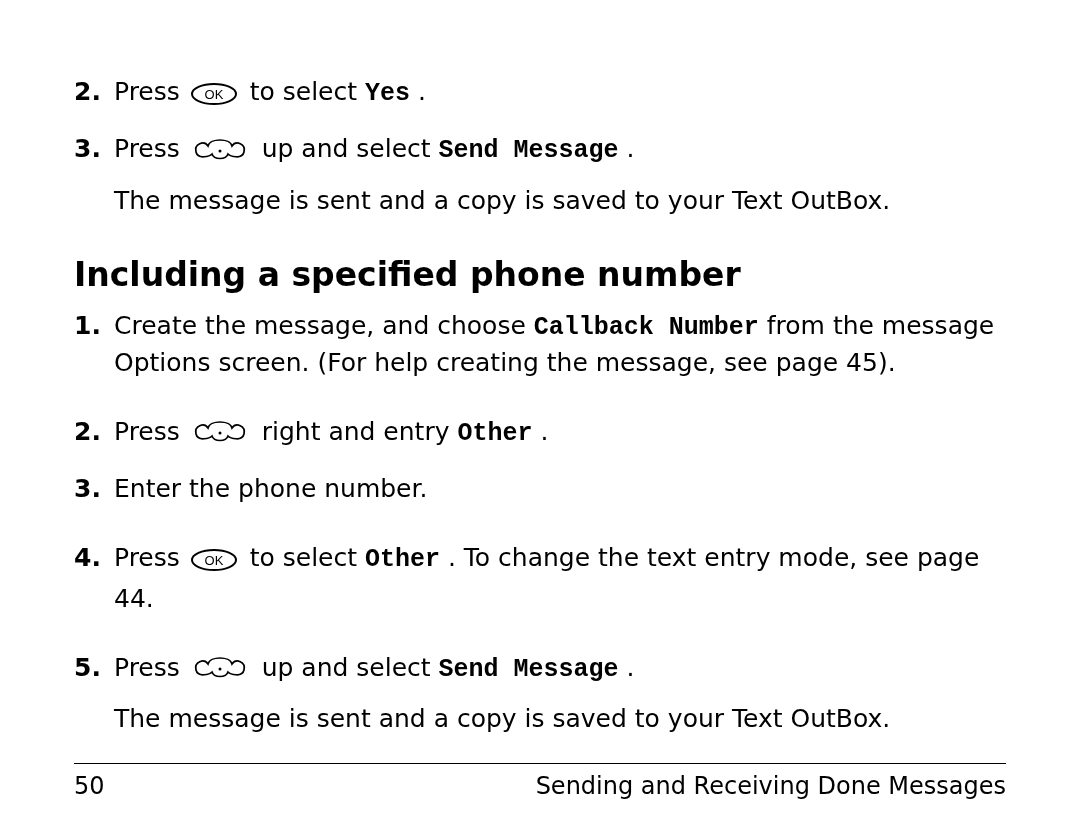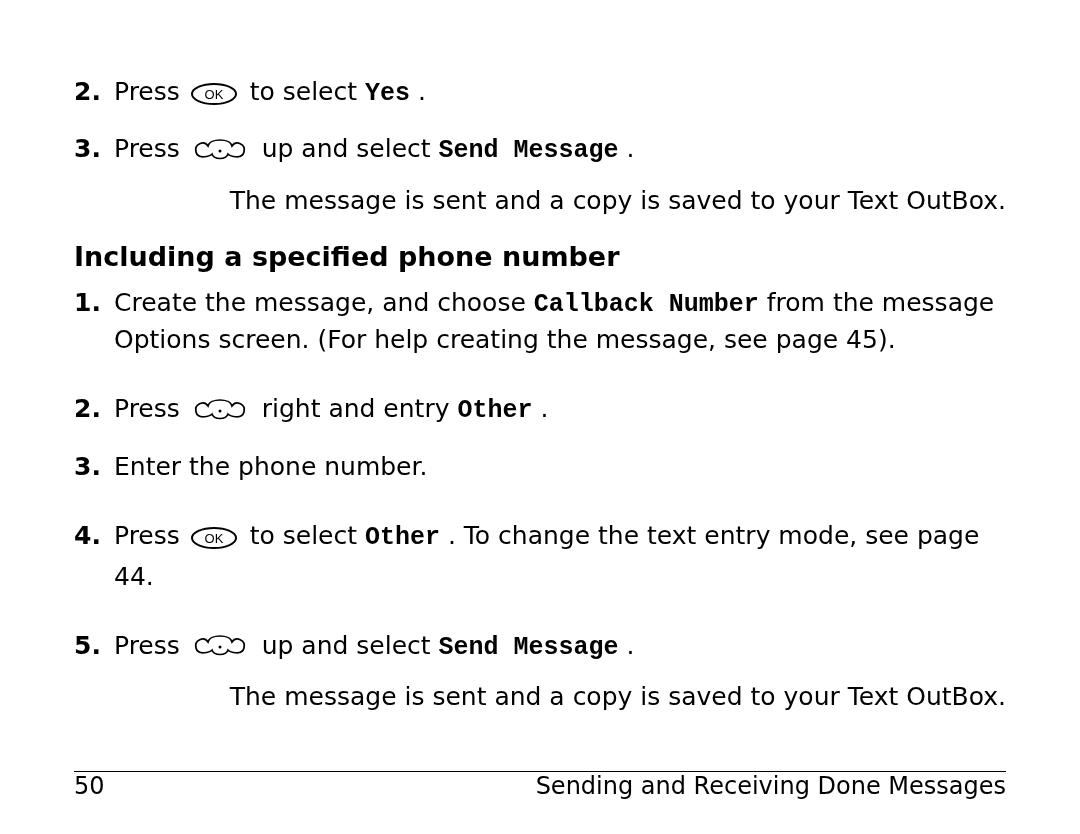--- a/index.html
+++ b/index.html
@@ -34,40 +34,40 @@
   ol.steps > li .num {
     font-weight: 700;
     width: 40px;
     flex-shrink: 0;
   }
   ol.steps > li .body {
     flex: 1;
   }
   .subtext {
     margin-top: 10px;
-    text-align: right;
   }
   .heading {
     font-weight: 700;
-    font-size: 27px;
-    margin-top: 20px;
+    font-size: 33px;
+    margin-top: 34px;
     margin-bottom: 10px;
   }
   .b { font-weight: 700; font-family: Liberation Mono, monospace; }
   .icon {
     display: inline-block;
     vertical-align: -0.25em;
     margin: 0 4px 0 2px;
   }
   .footer {
     position: absolute;
     left: 74px;
     right: 74px;
     bottom: 34px;
     border-top: 1px solid #000;
+    padding-top: 8px;
     display: flex;
     justify-content: space-between;
     font-size: 24px;
   }
   .gap { height: 18px; }
 </style>
 </head>
 <body>
 
 <div class="page">

